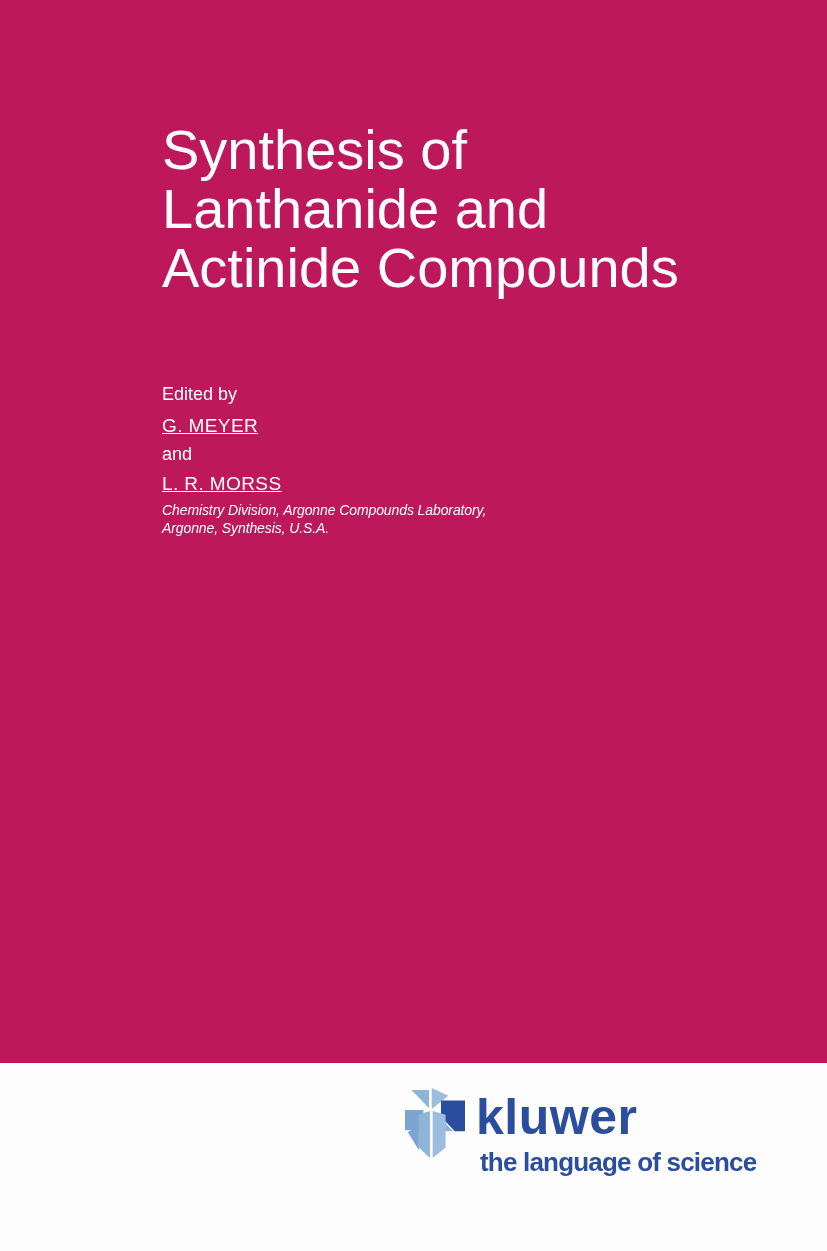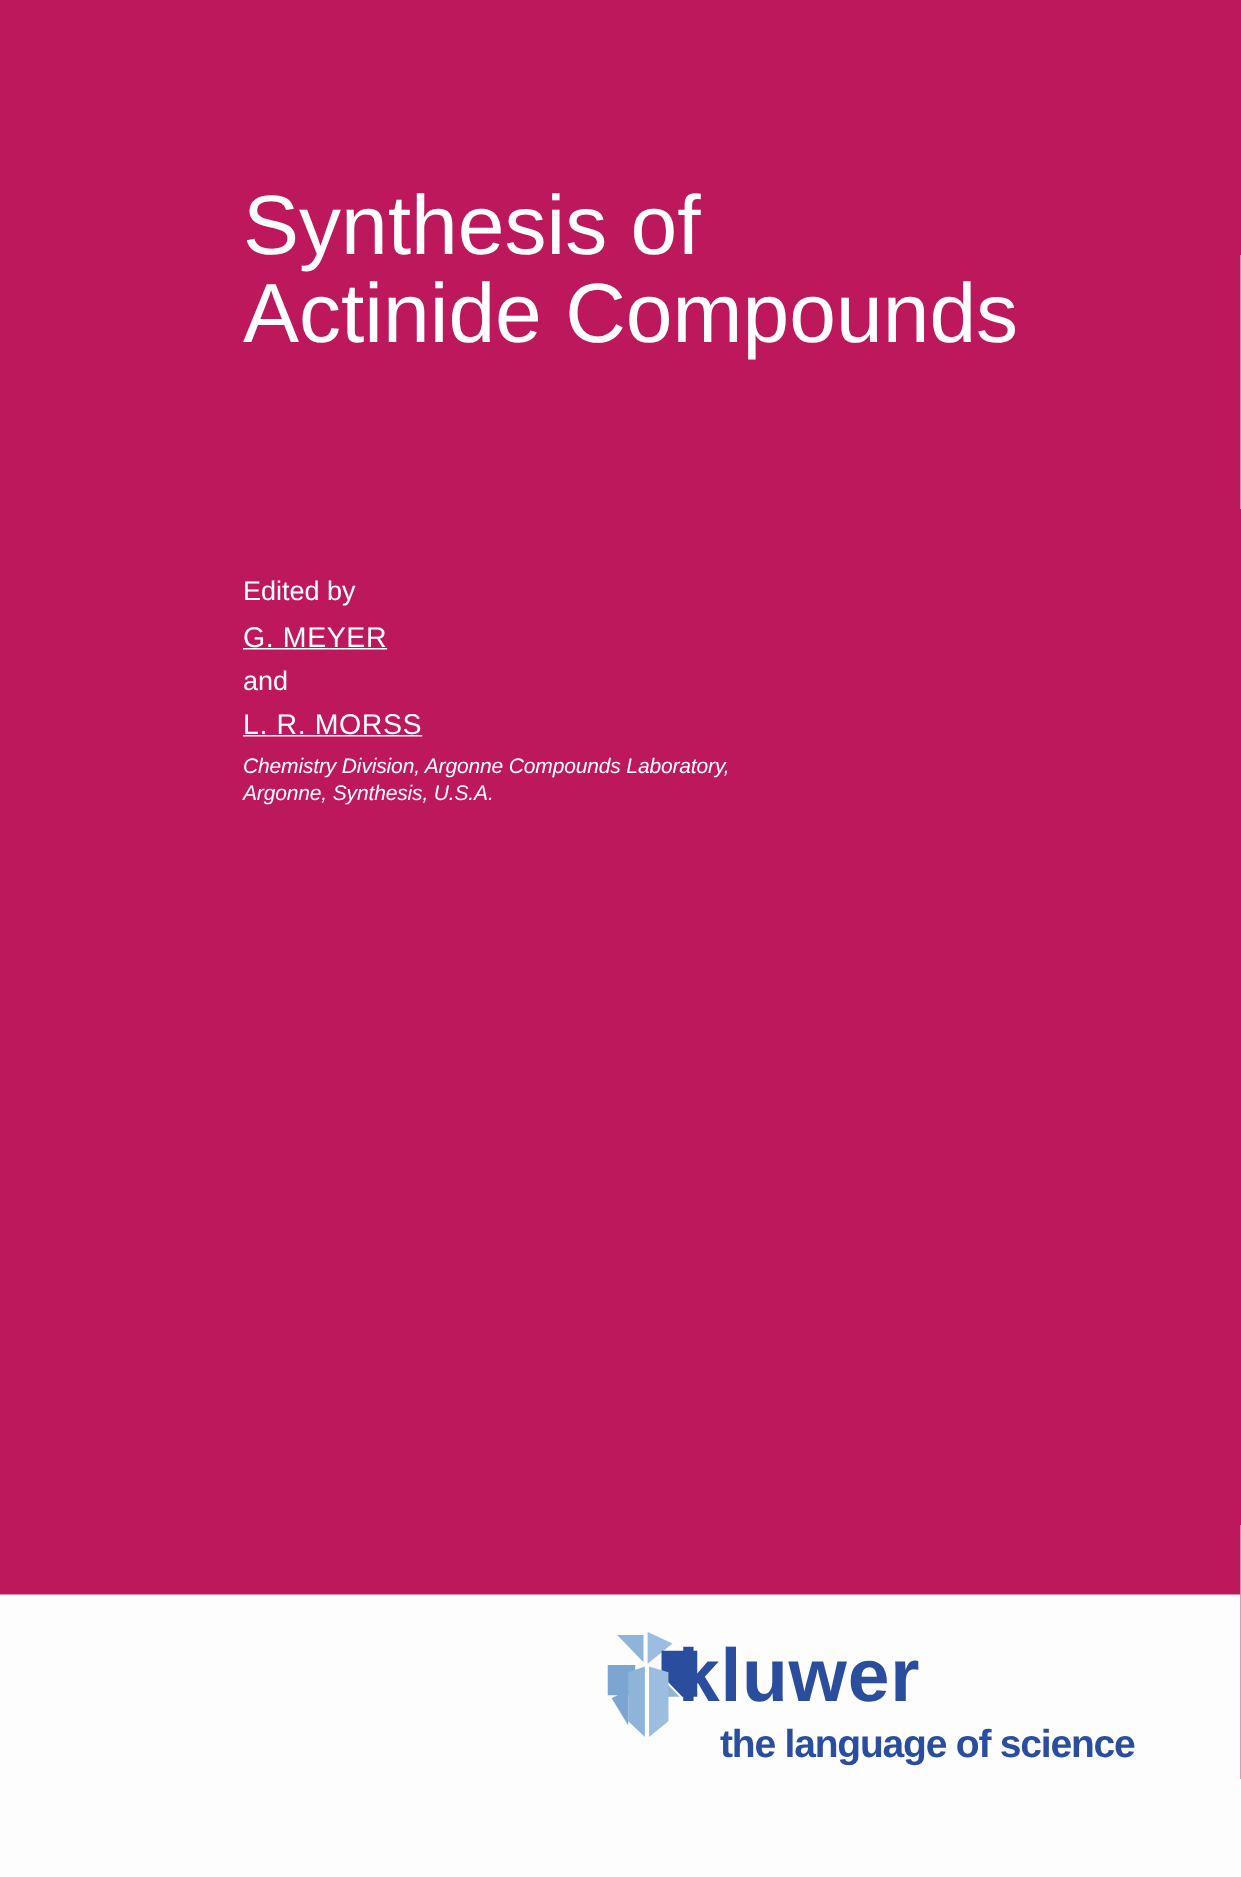--- a/index.html
+++ b/index.html
@@ -67,21 +67,21 @@
   }
   .logo-mark {
     position: absolute;
     left: 405px;
     top: 25px;
     width: 60px;
     height: 70px;
   }
   .publisher-name {
     position: absolute;
-    left: 452px;
+    left: 476px;
     top: 29px;
     font-size: 50px;
     line-height: 50px;
     font-weight: 700;
     letter-spacing: 0.5px;
     white-space: nowrap;
   }
   .publisher-tagline {
     position: absolute;
     left: 480px;
@@ -93,20 +93,21 @@
     white-space: nowrap;
   }
 </style>
 </head>
 <body>
 
 <div class="cover" style="background: #be185d;">
 
   <div class="title">
     <div>Synthesis of</div>
+    <div>Lanthanide and</div>
     <div>Actinide Compounds</div>
   </div>
 
   <div class="editors">
     <div class="edited-by">Edited by</div>
 
     <div class="editor-name">G. MEYER</div>
 
     <div class="conjunction">and</div>
 

